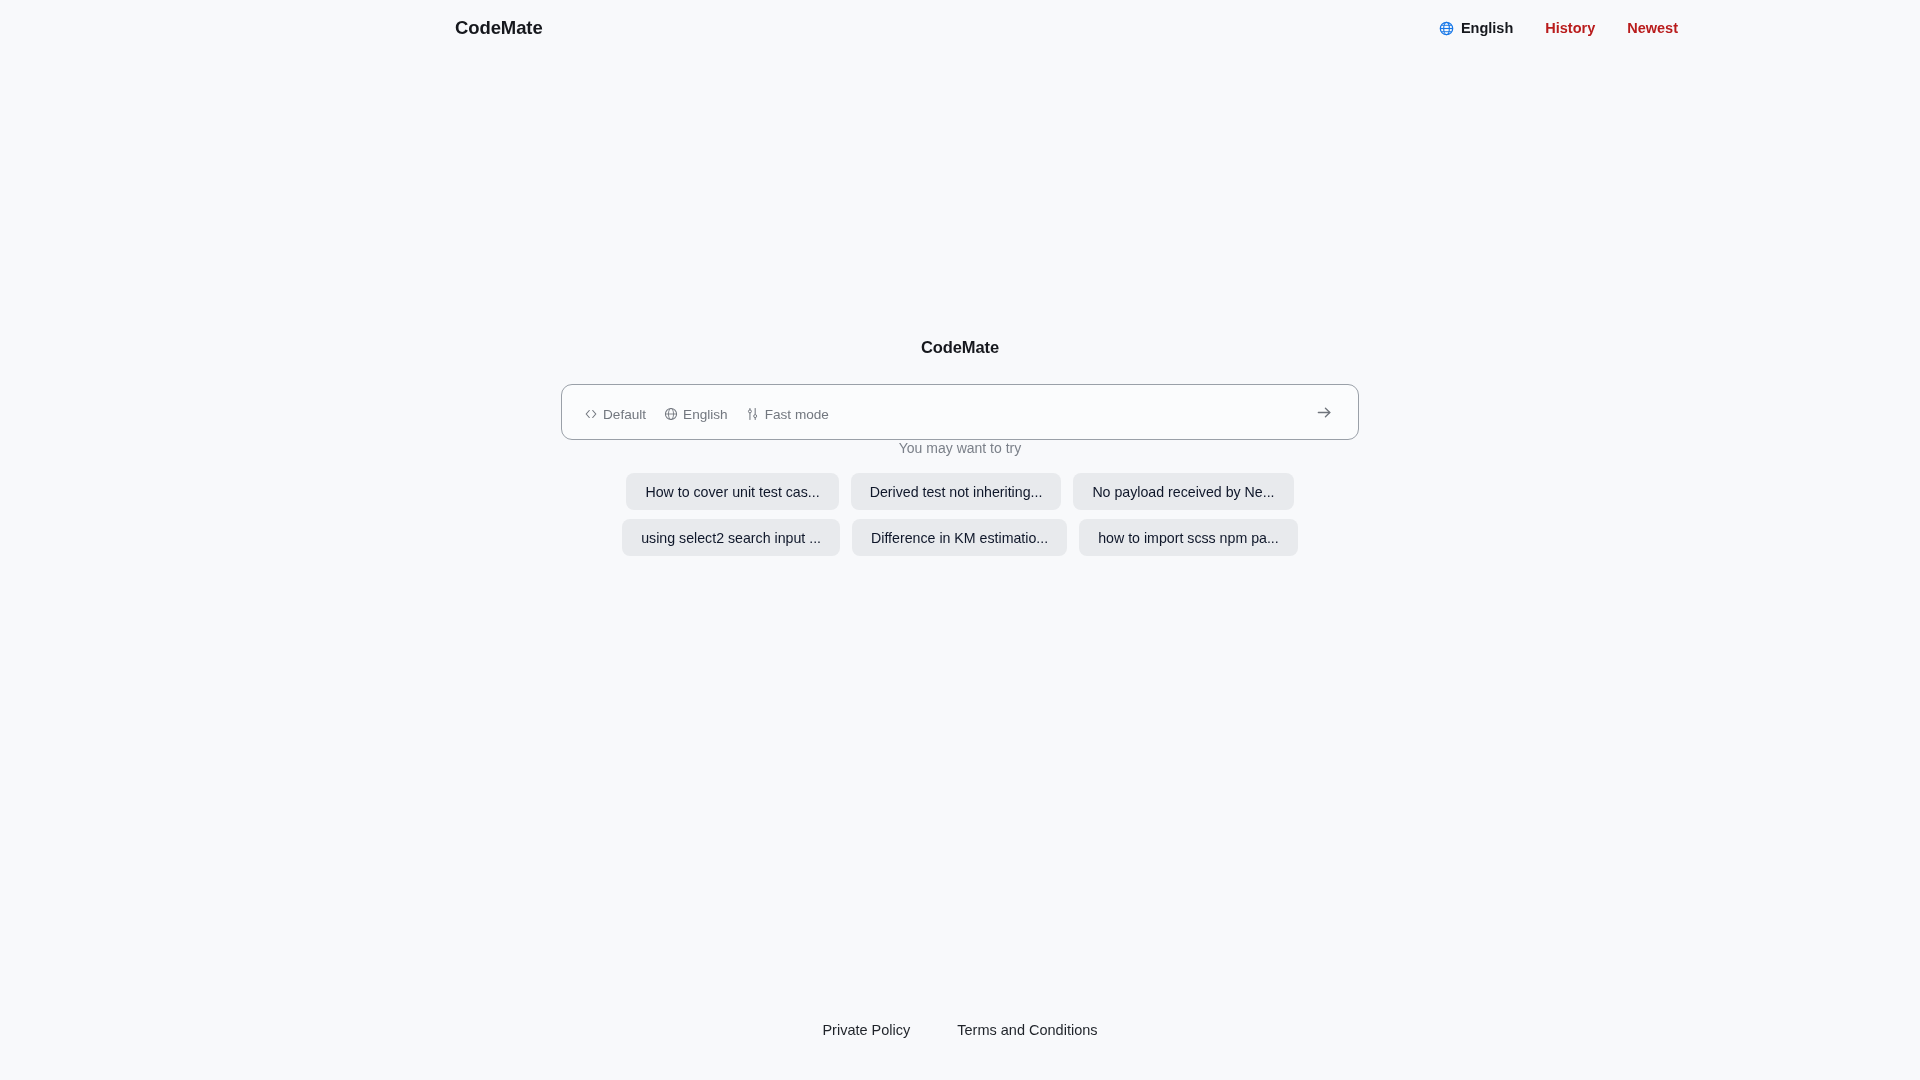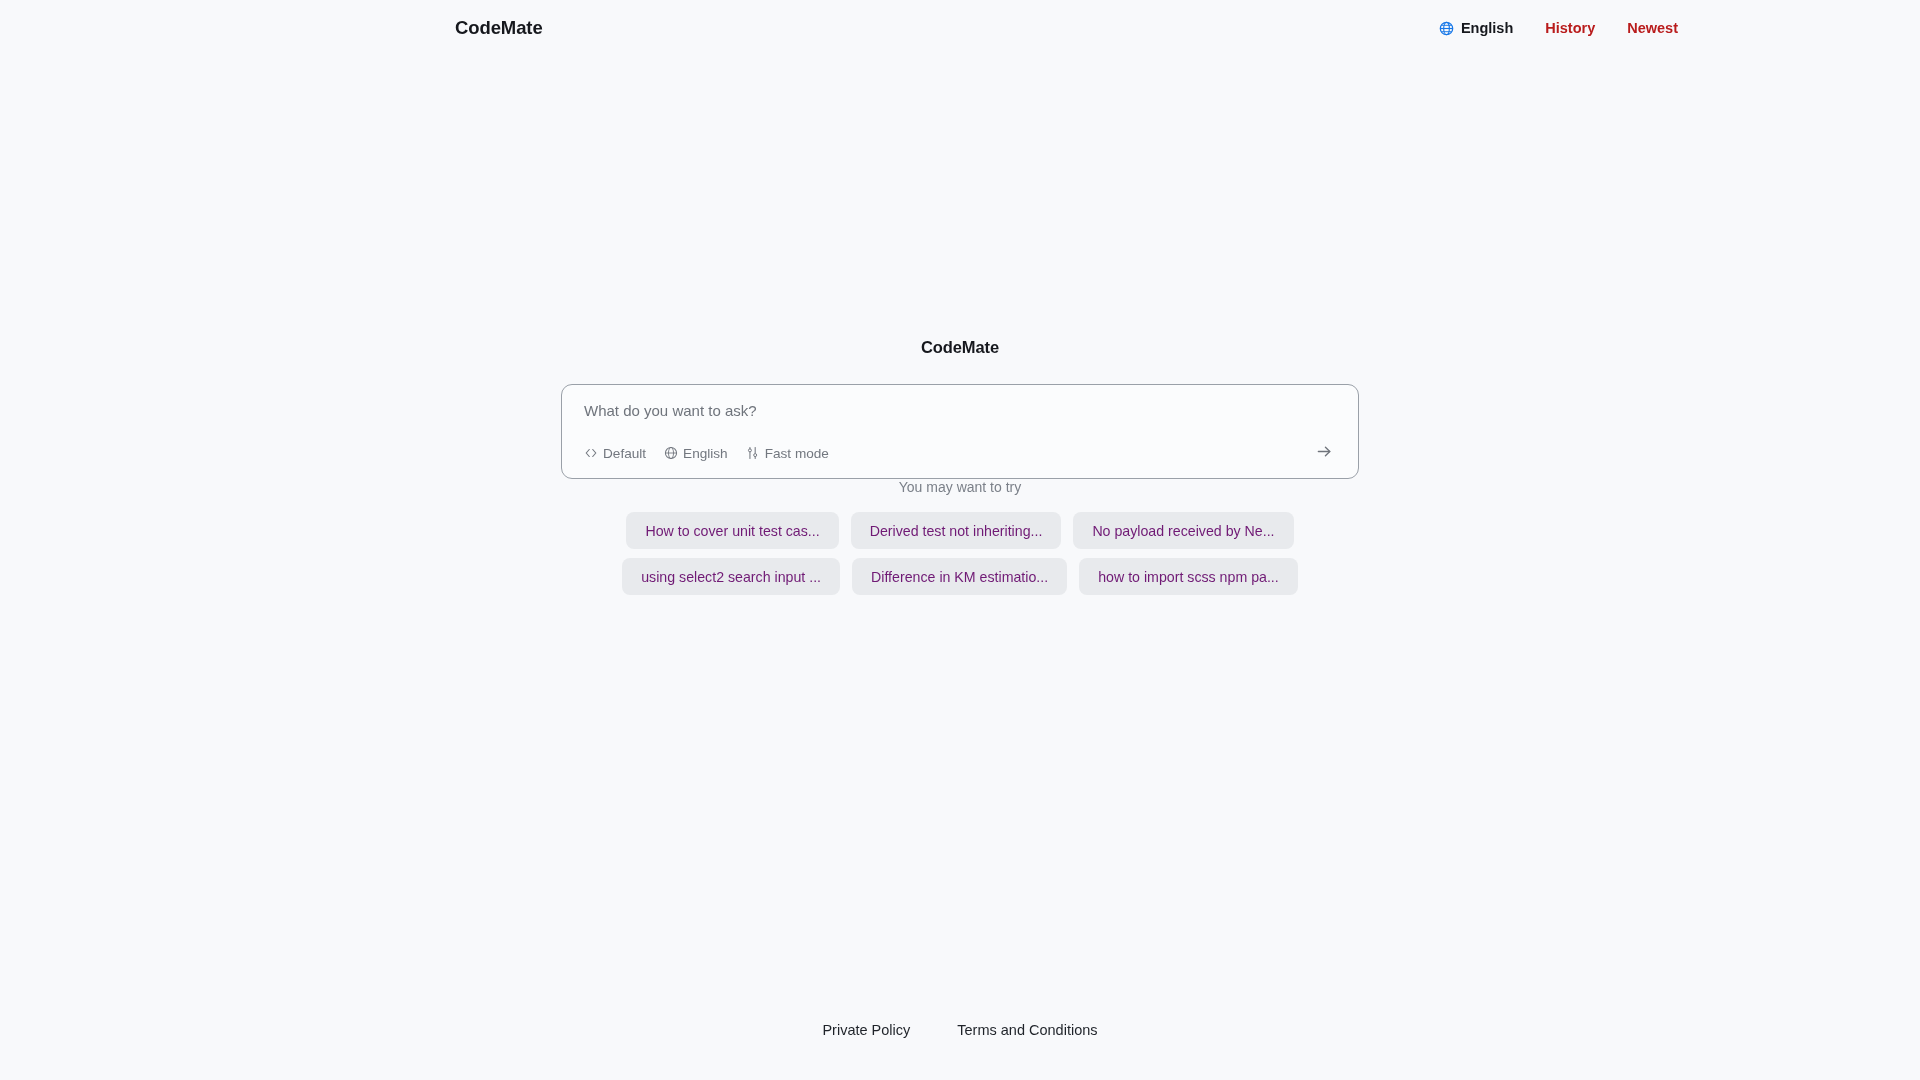--- a/index.html
+++ b/index.html
@@ -169,21 +169,21 @@
   .chip {
     background: #e8eaed;
     border: none;
     border-radius: 8px;
     padding: 0 19px;
     height: 37px;
     display: flex;
     align-items: center;
     font-family: "Liberation Sans", sans-serif;
     font-size: 14.2px;
-    color: #701a75;
+    color: #0f172a;
     cursor: pointer;
     white-space: nowrap;
   }
 
   
   .footer {
     position: absolute;
     bottom: 0;
     left: 0;
     width: 1920px;
@@ -224,23 +224,20 @@
     <a class="nav-link">Newest</a>
   </div>
 </div>
 
 <div class="main">
   <div class="hero">
 
     <div class="hero-brand">CodeMate</div>
 
     <div class="search-box">
-      <div class="search-input-row">
-        <input class="search-input" type="text" autofocus="" placeholder="What do you want to ask?" style="">
-      </div>
 
       <div class="search-tools">
         <div class="tool-group">
 
           <div class="tool">
             <span>
               <svg width="14" height="14" viewBox="0 0 16 16" fill="none">
                 <polyline points="6,4 2.5,8 6,12" stroke="#72777f" stroke-width="1.3" fill="none" stroke-linecap="round" stroke-linejoin="round"></polyline>
                 <polyline points="10,4 13.5,8 10,12" stroke="#72777f" stroke-width="1.3" fill="none" stroke-linecap="round" stroke-linejoin="round"></polyline>
               </svg>

